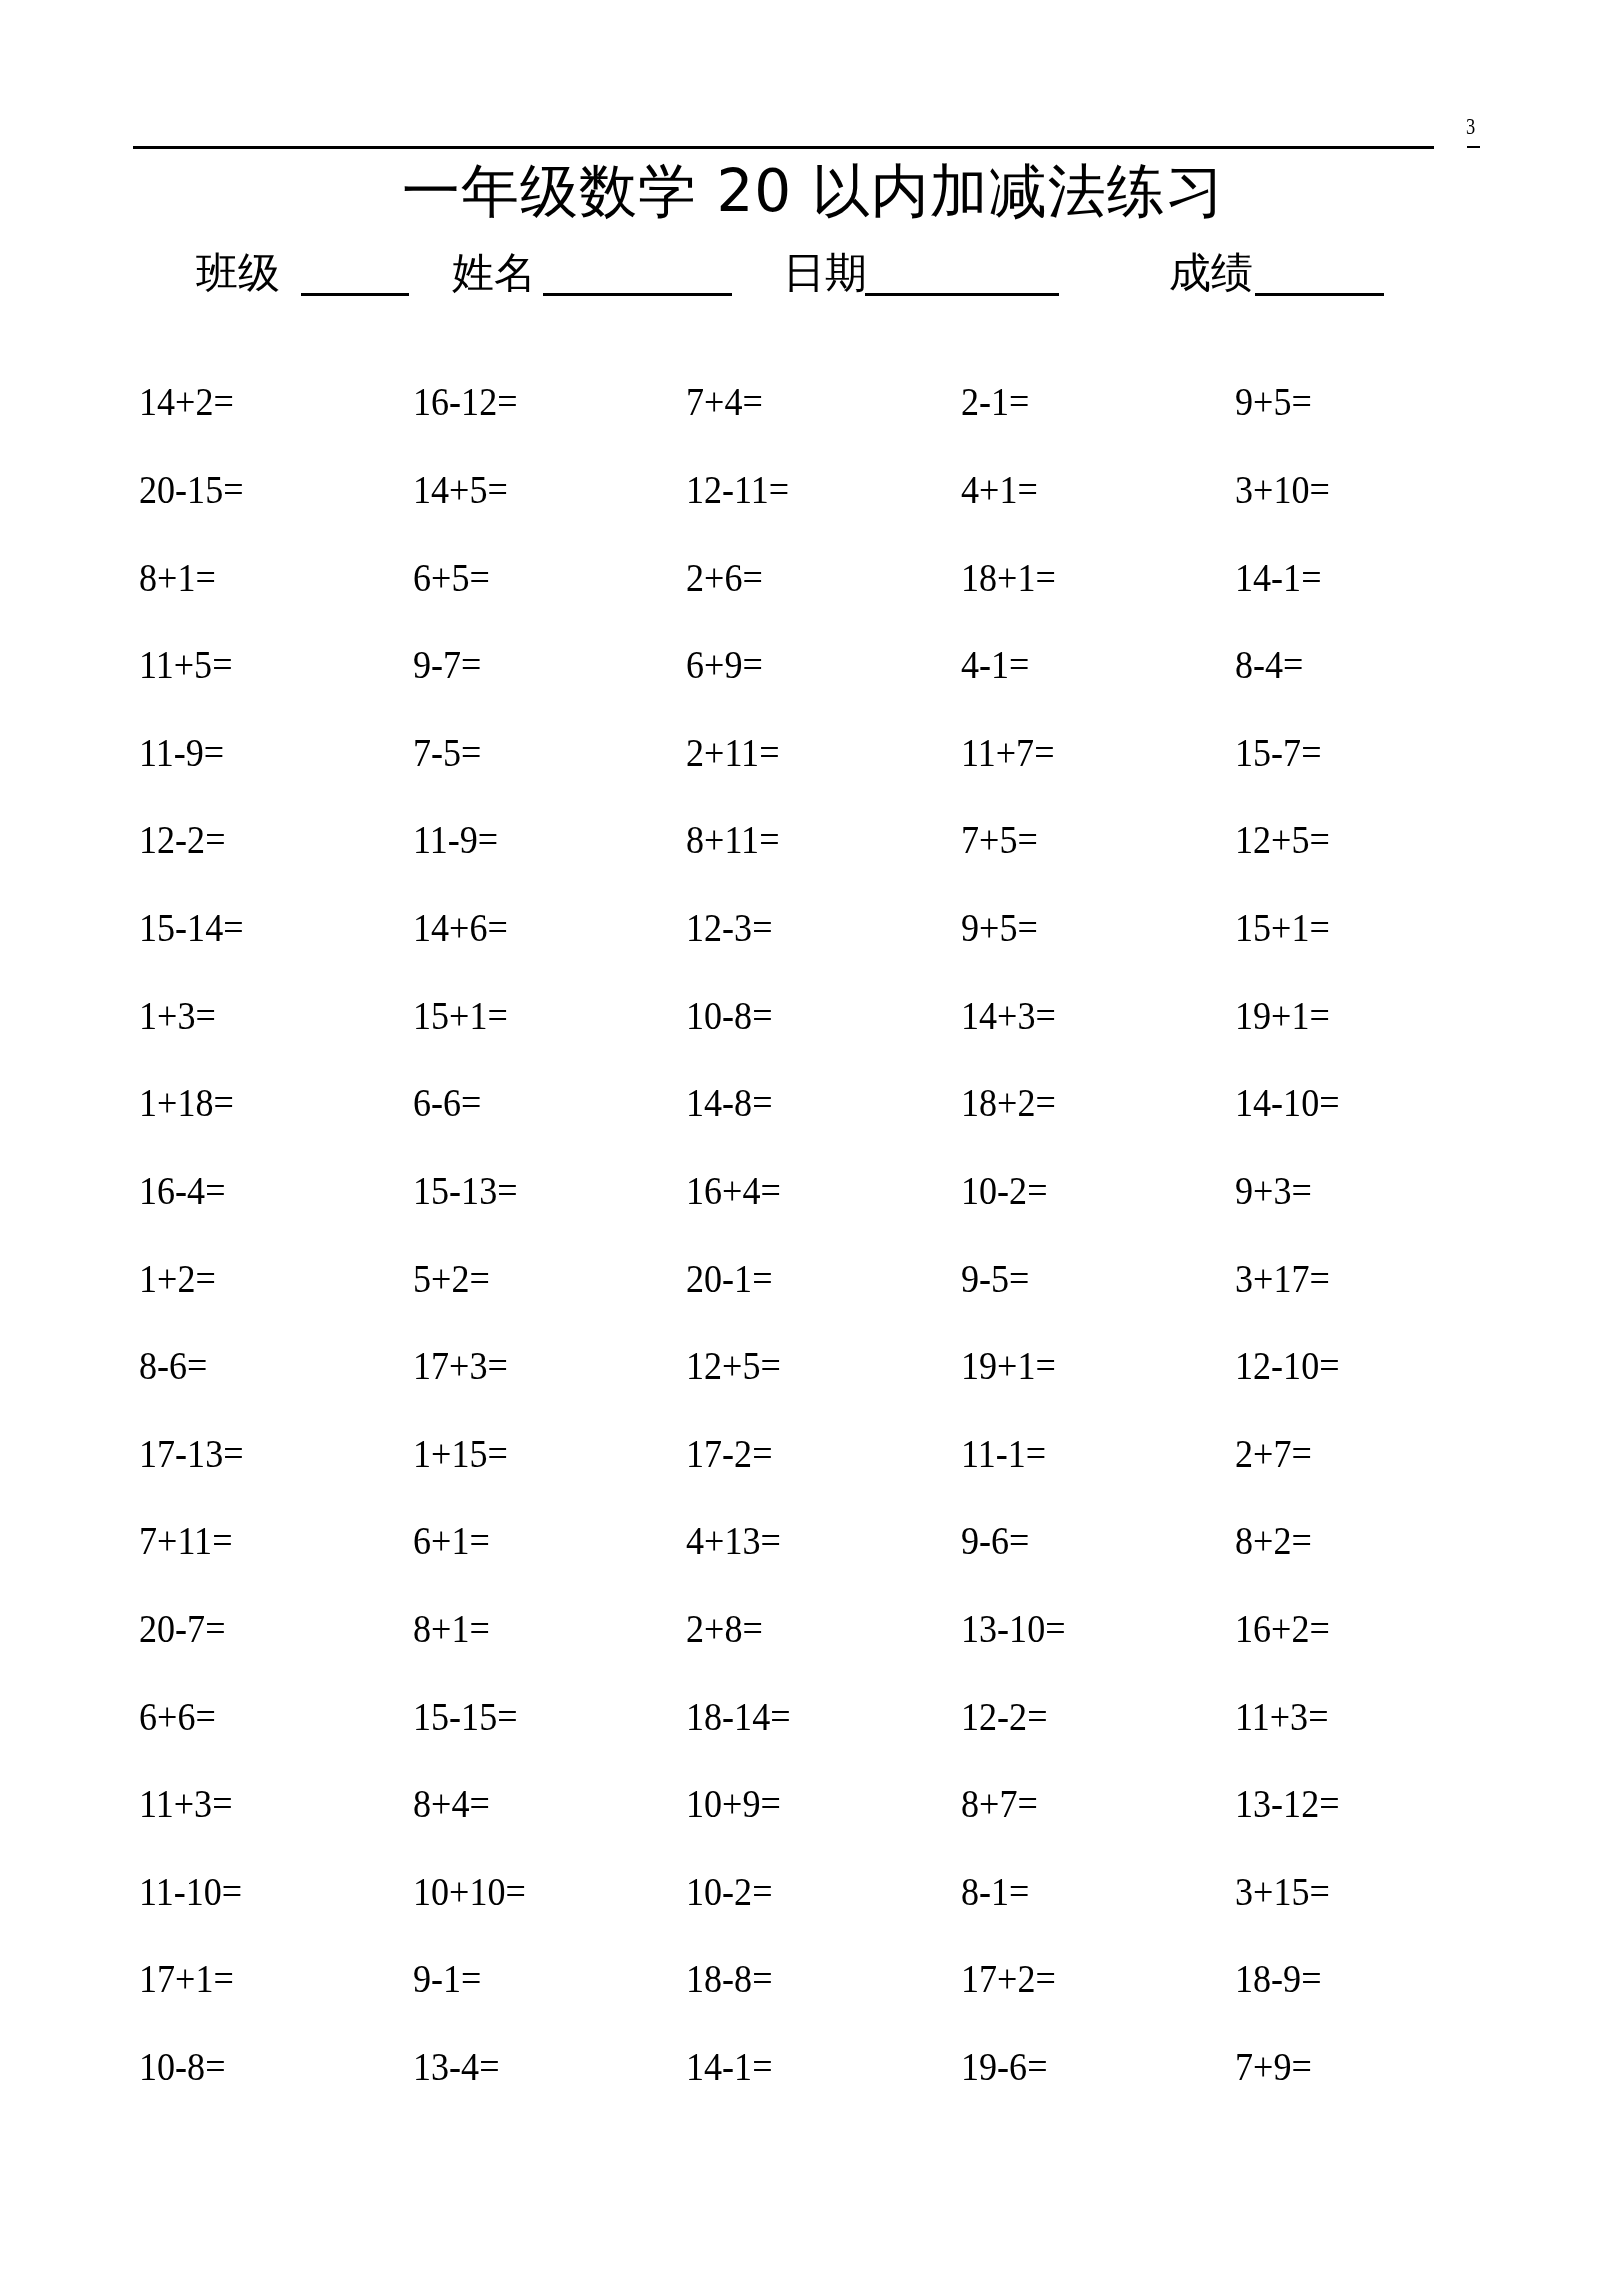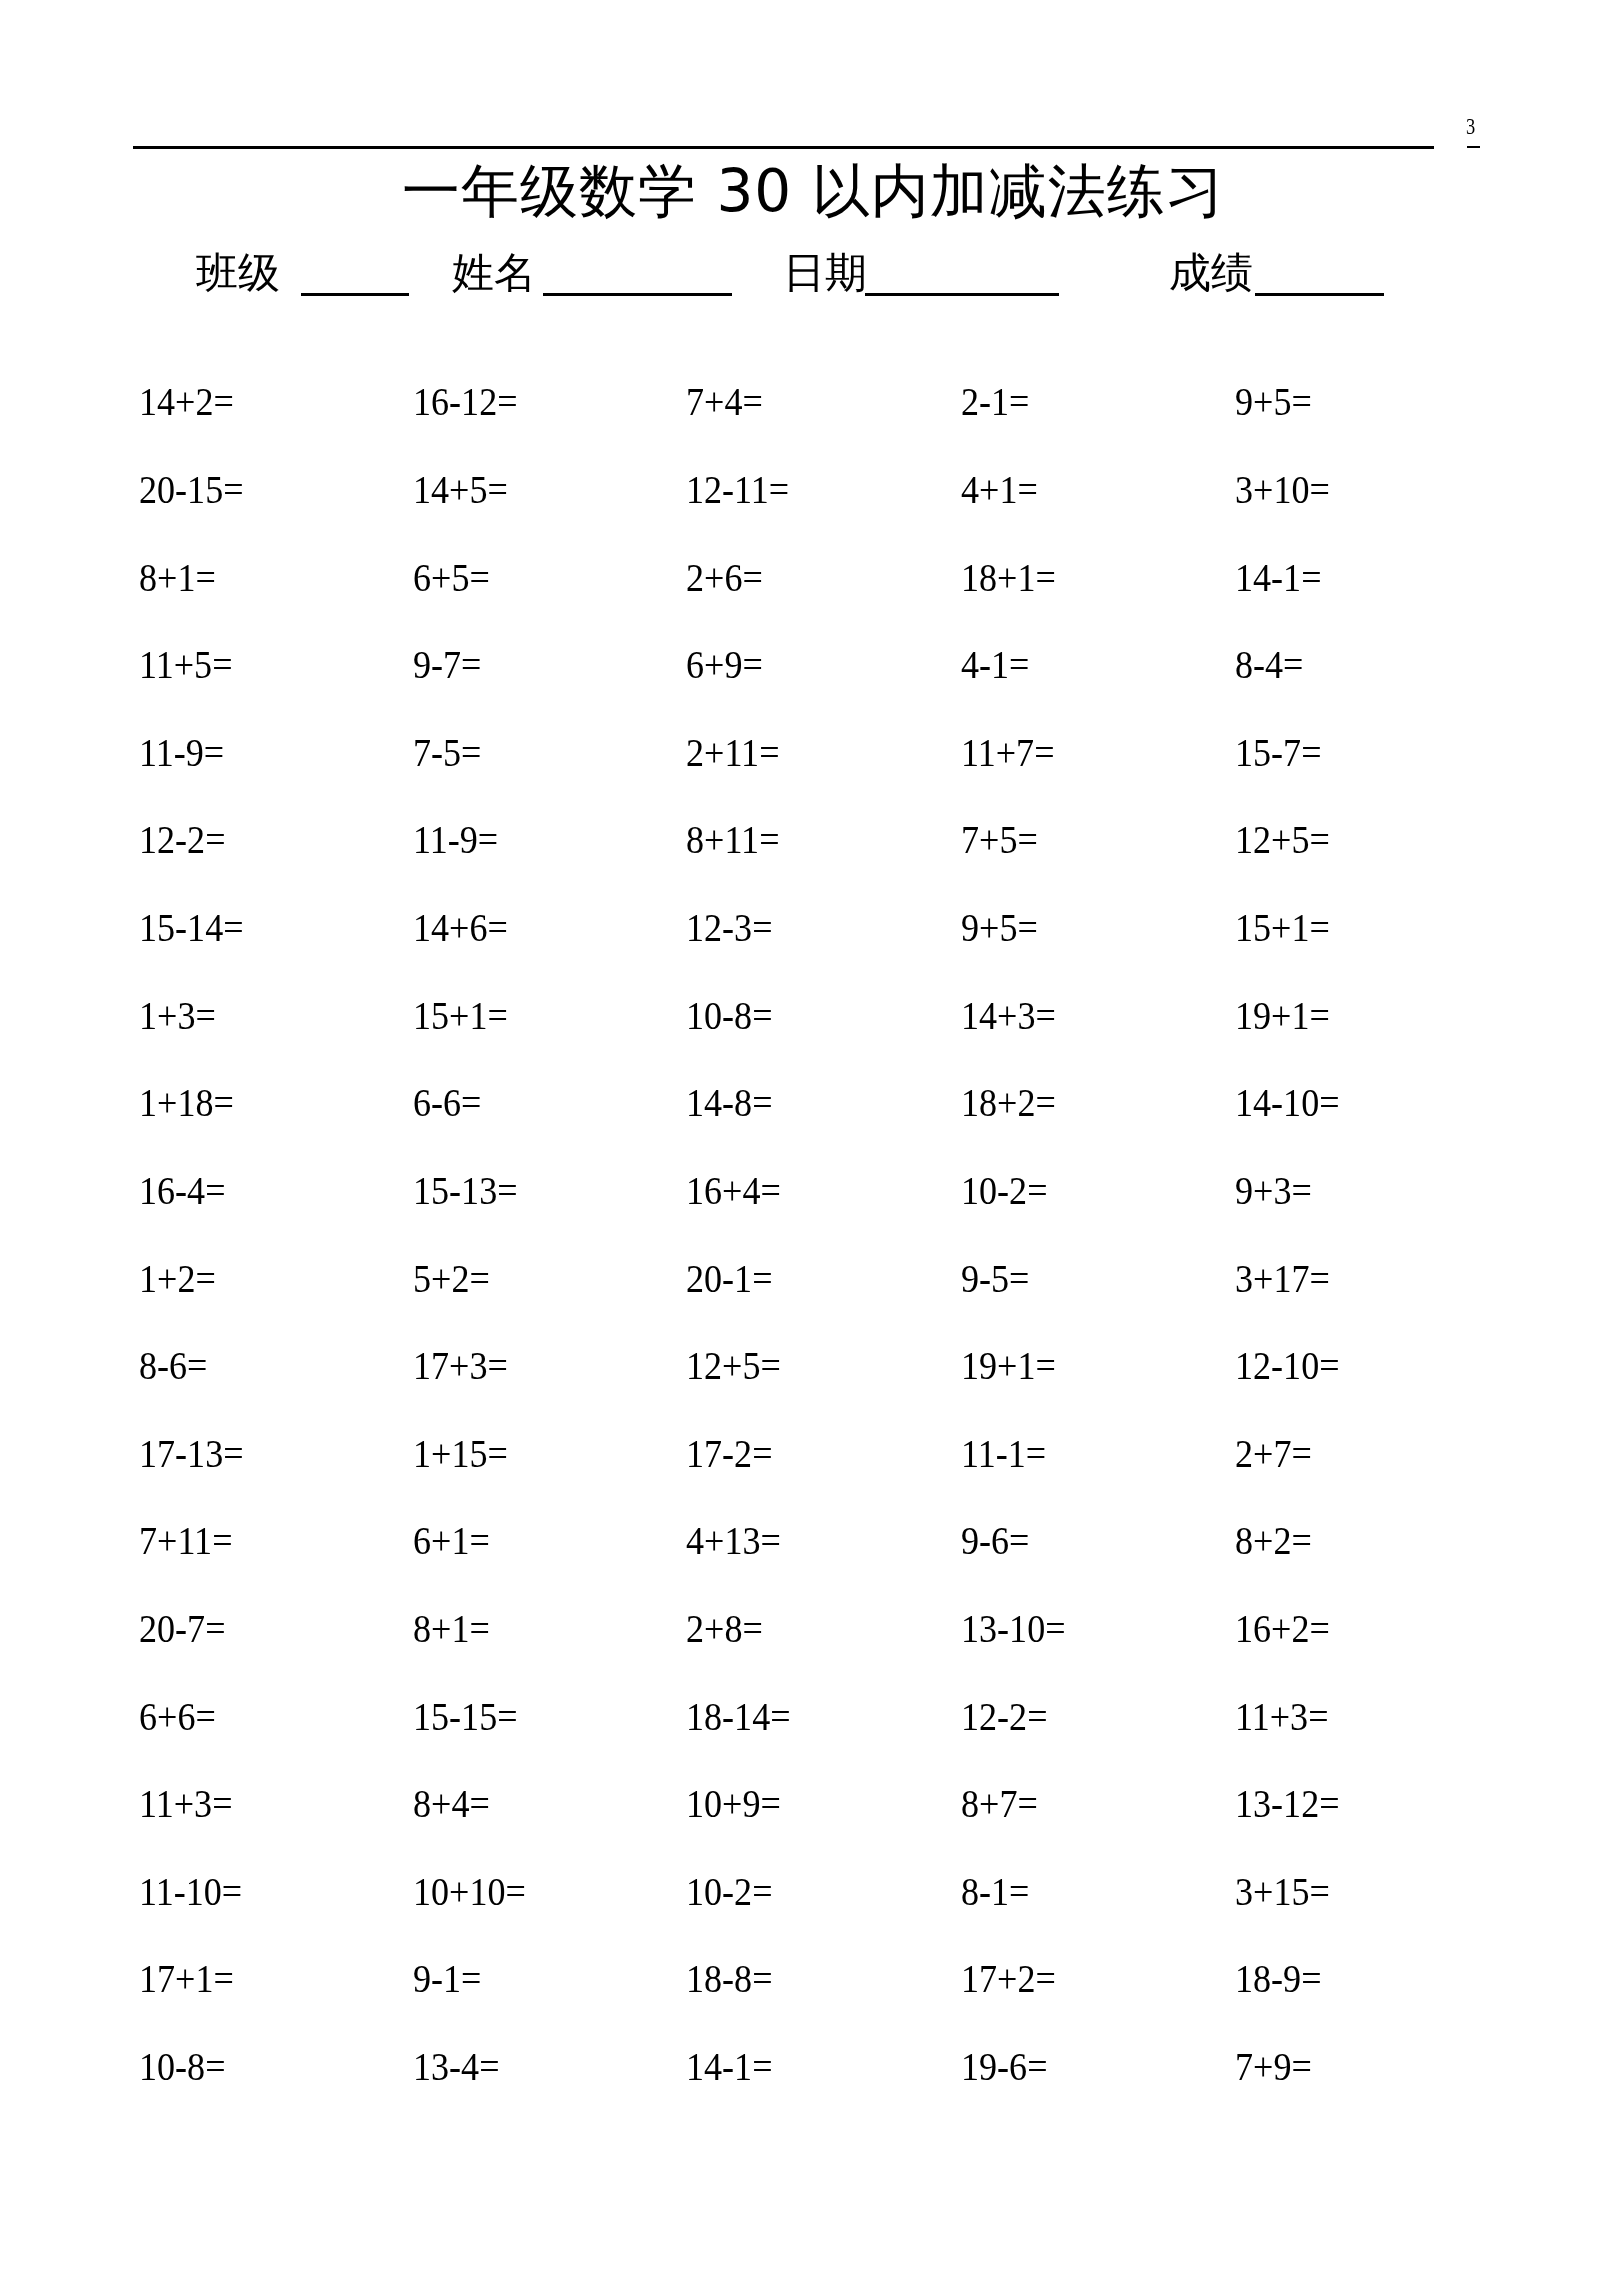--- a/index.html
+++ b/index.html
@@ -13,21 +13,21 @@
   .grid { position: absolute; left: 0; top: 0; }
   .problem { position: absolute; font-family: "Liberation Serif", serif; font-size: 41px; line-height: 41px; white-space: nowrap; transform: scaleX(0.88); transform-origin: left top; }
 </style>
 </head>
 <body>
 
 <div class="rule"></div>
 <div class="page-num">3</div>
 <div class="page-num-mark"></div>
 
-<div class="title">一年级数学 30 以内加减法练习</div>
+<div class="title">一年级数学 20 以内加减法练习</div>
 
 <div id="info-row">
     <div class="info-label" style="left: 196px;">班级</div>
     <div class="info-line" style="left: 301px; width: 108px;"></div>
     <div class="info-label" style="left: 452px; text-align: right;">姓名</div>
     <div class="info-line" style="left: 543px; width: 189px;"></div>
     <div class="info-label" style="left: 783px;">日期</div>
     <div class="info-line" style="left: 865px; width: 194px;"></div>
     <div class="info-label" style="left: 1169px;">成绩</div>
     <div class="info-line" style="left: 1255px; width: 129px;"></div>

